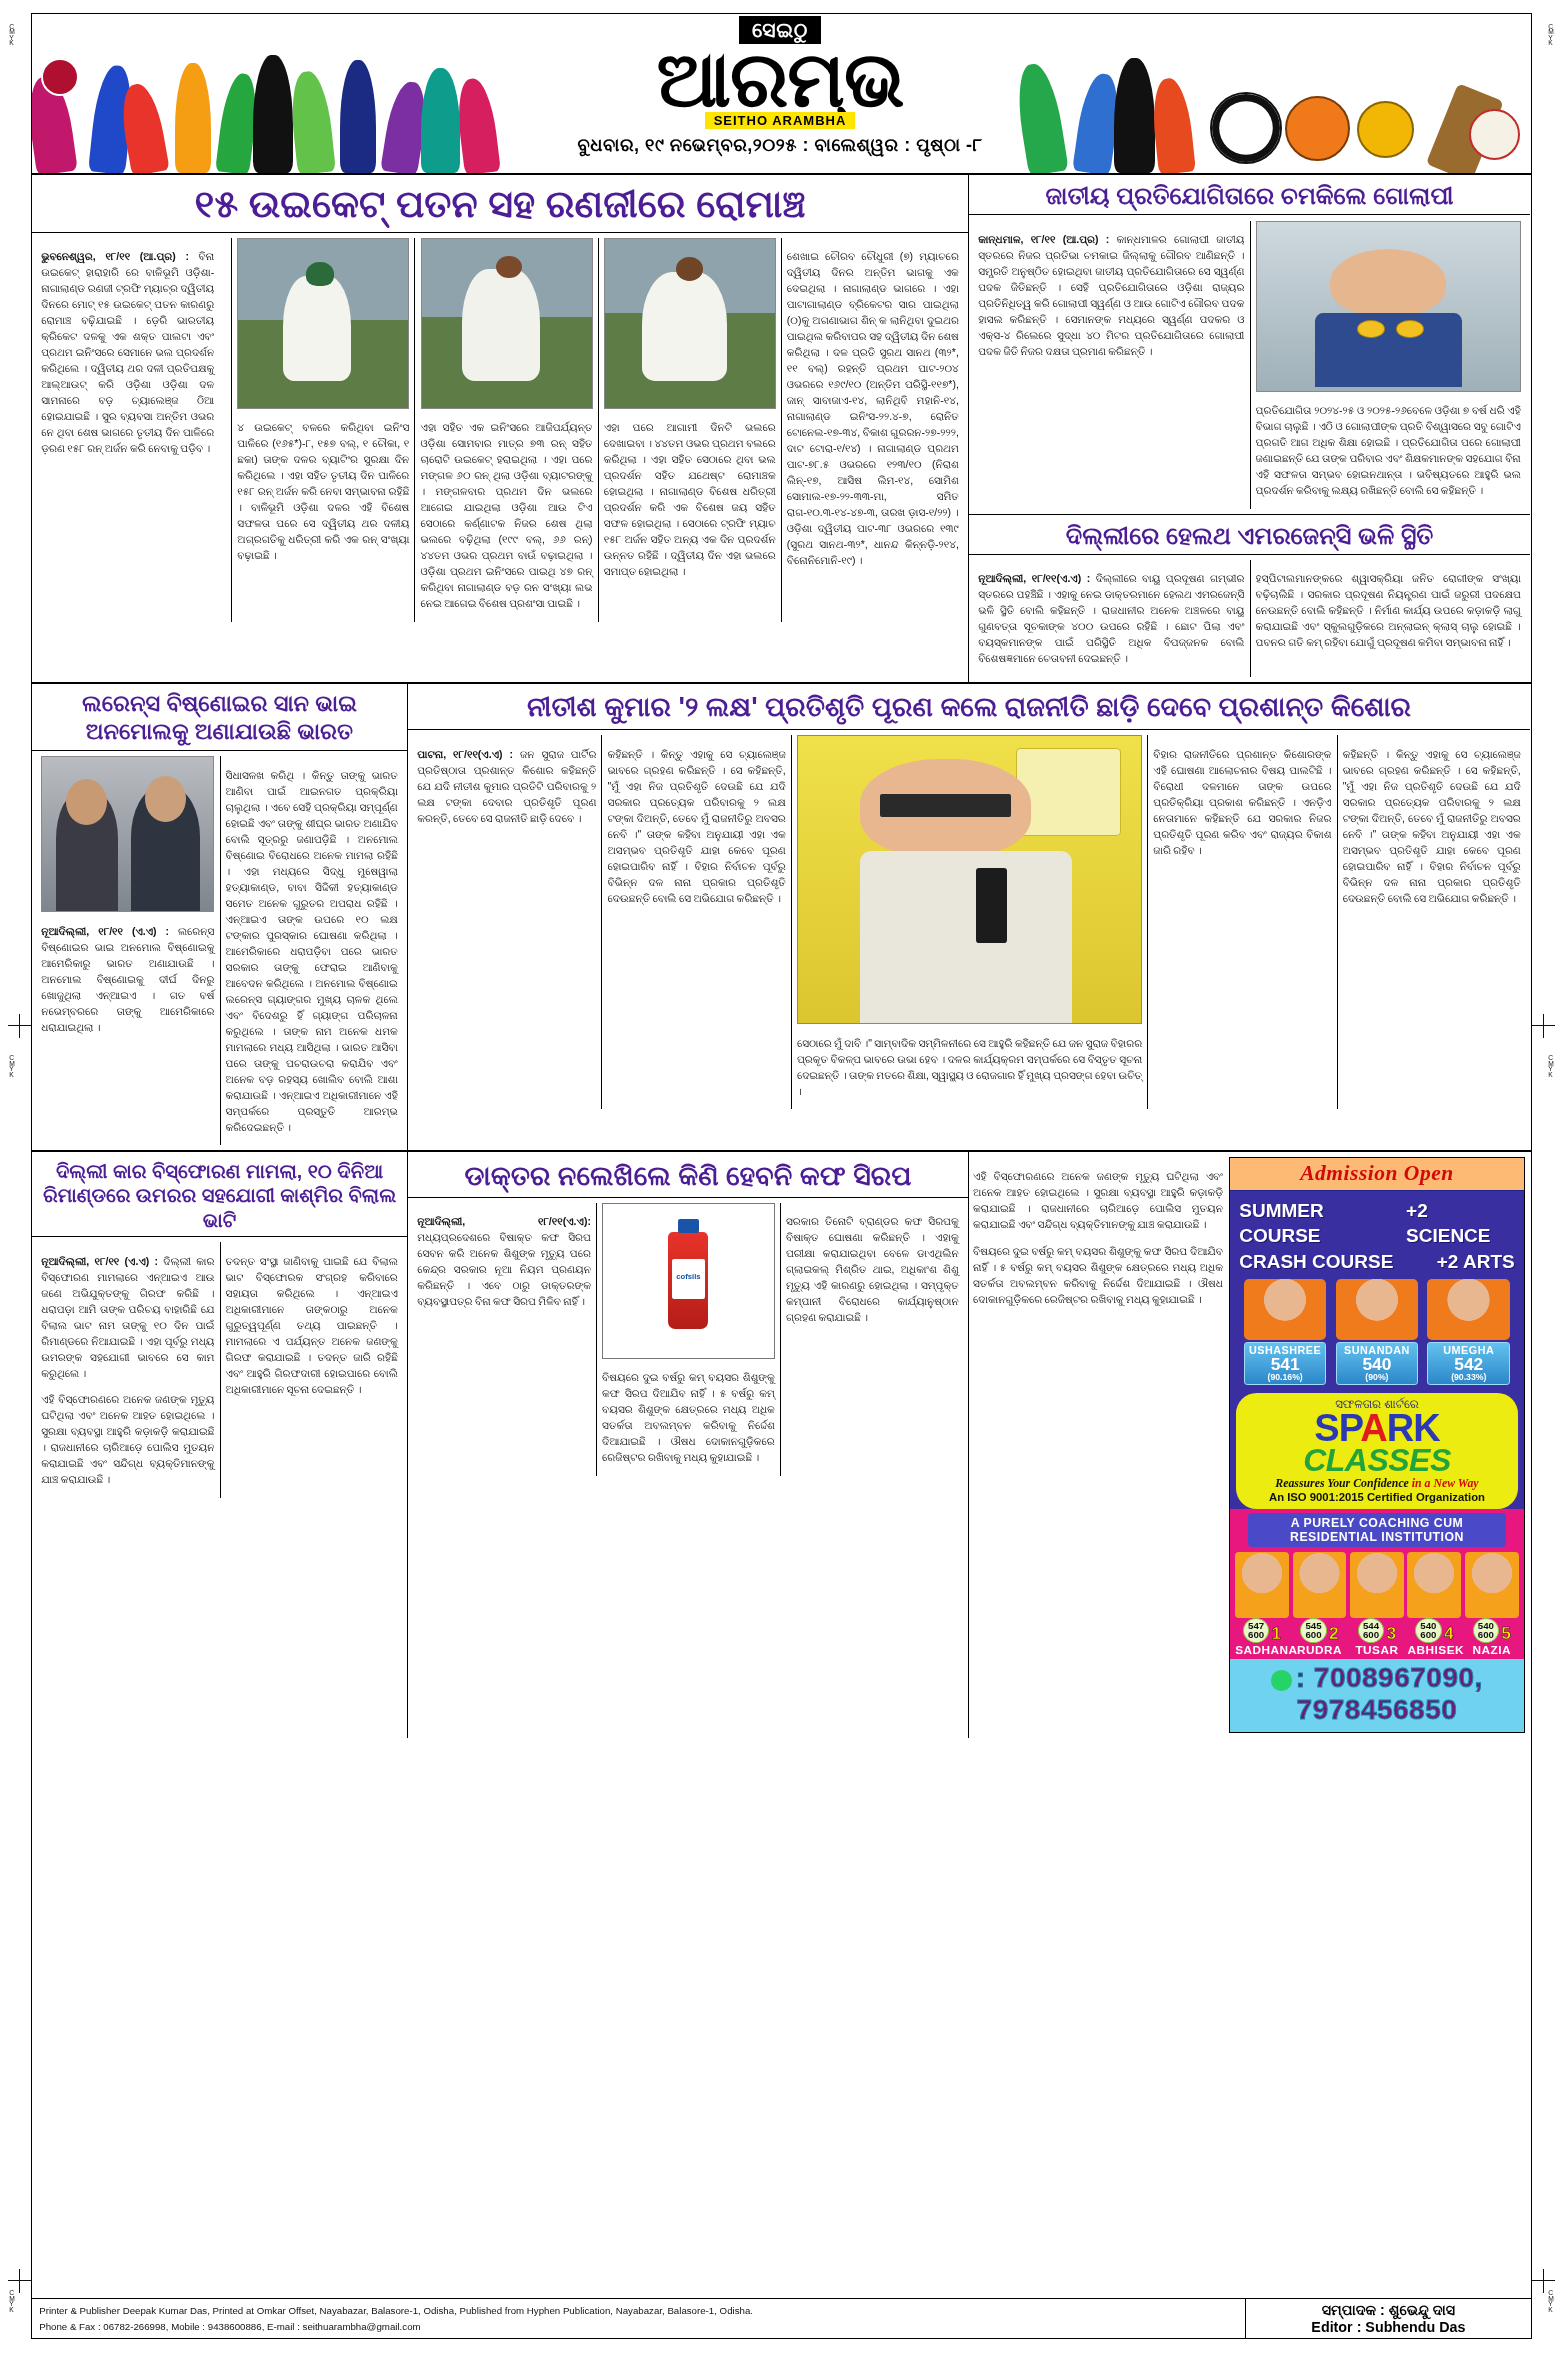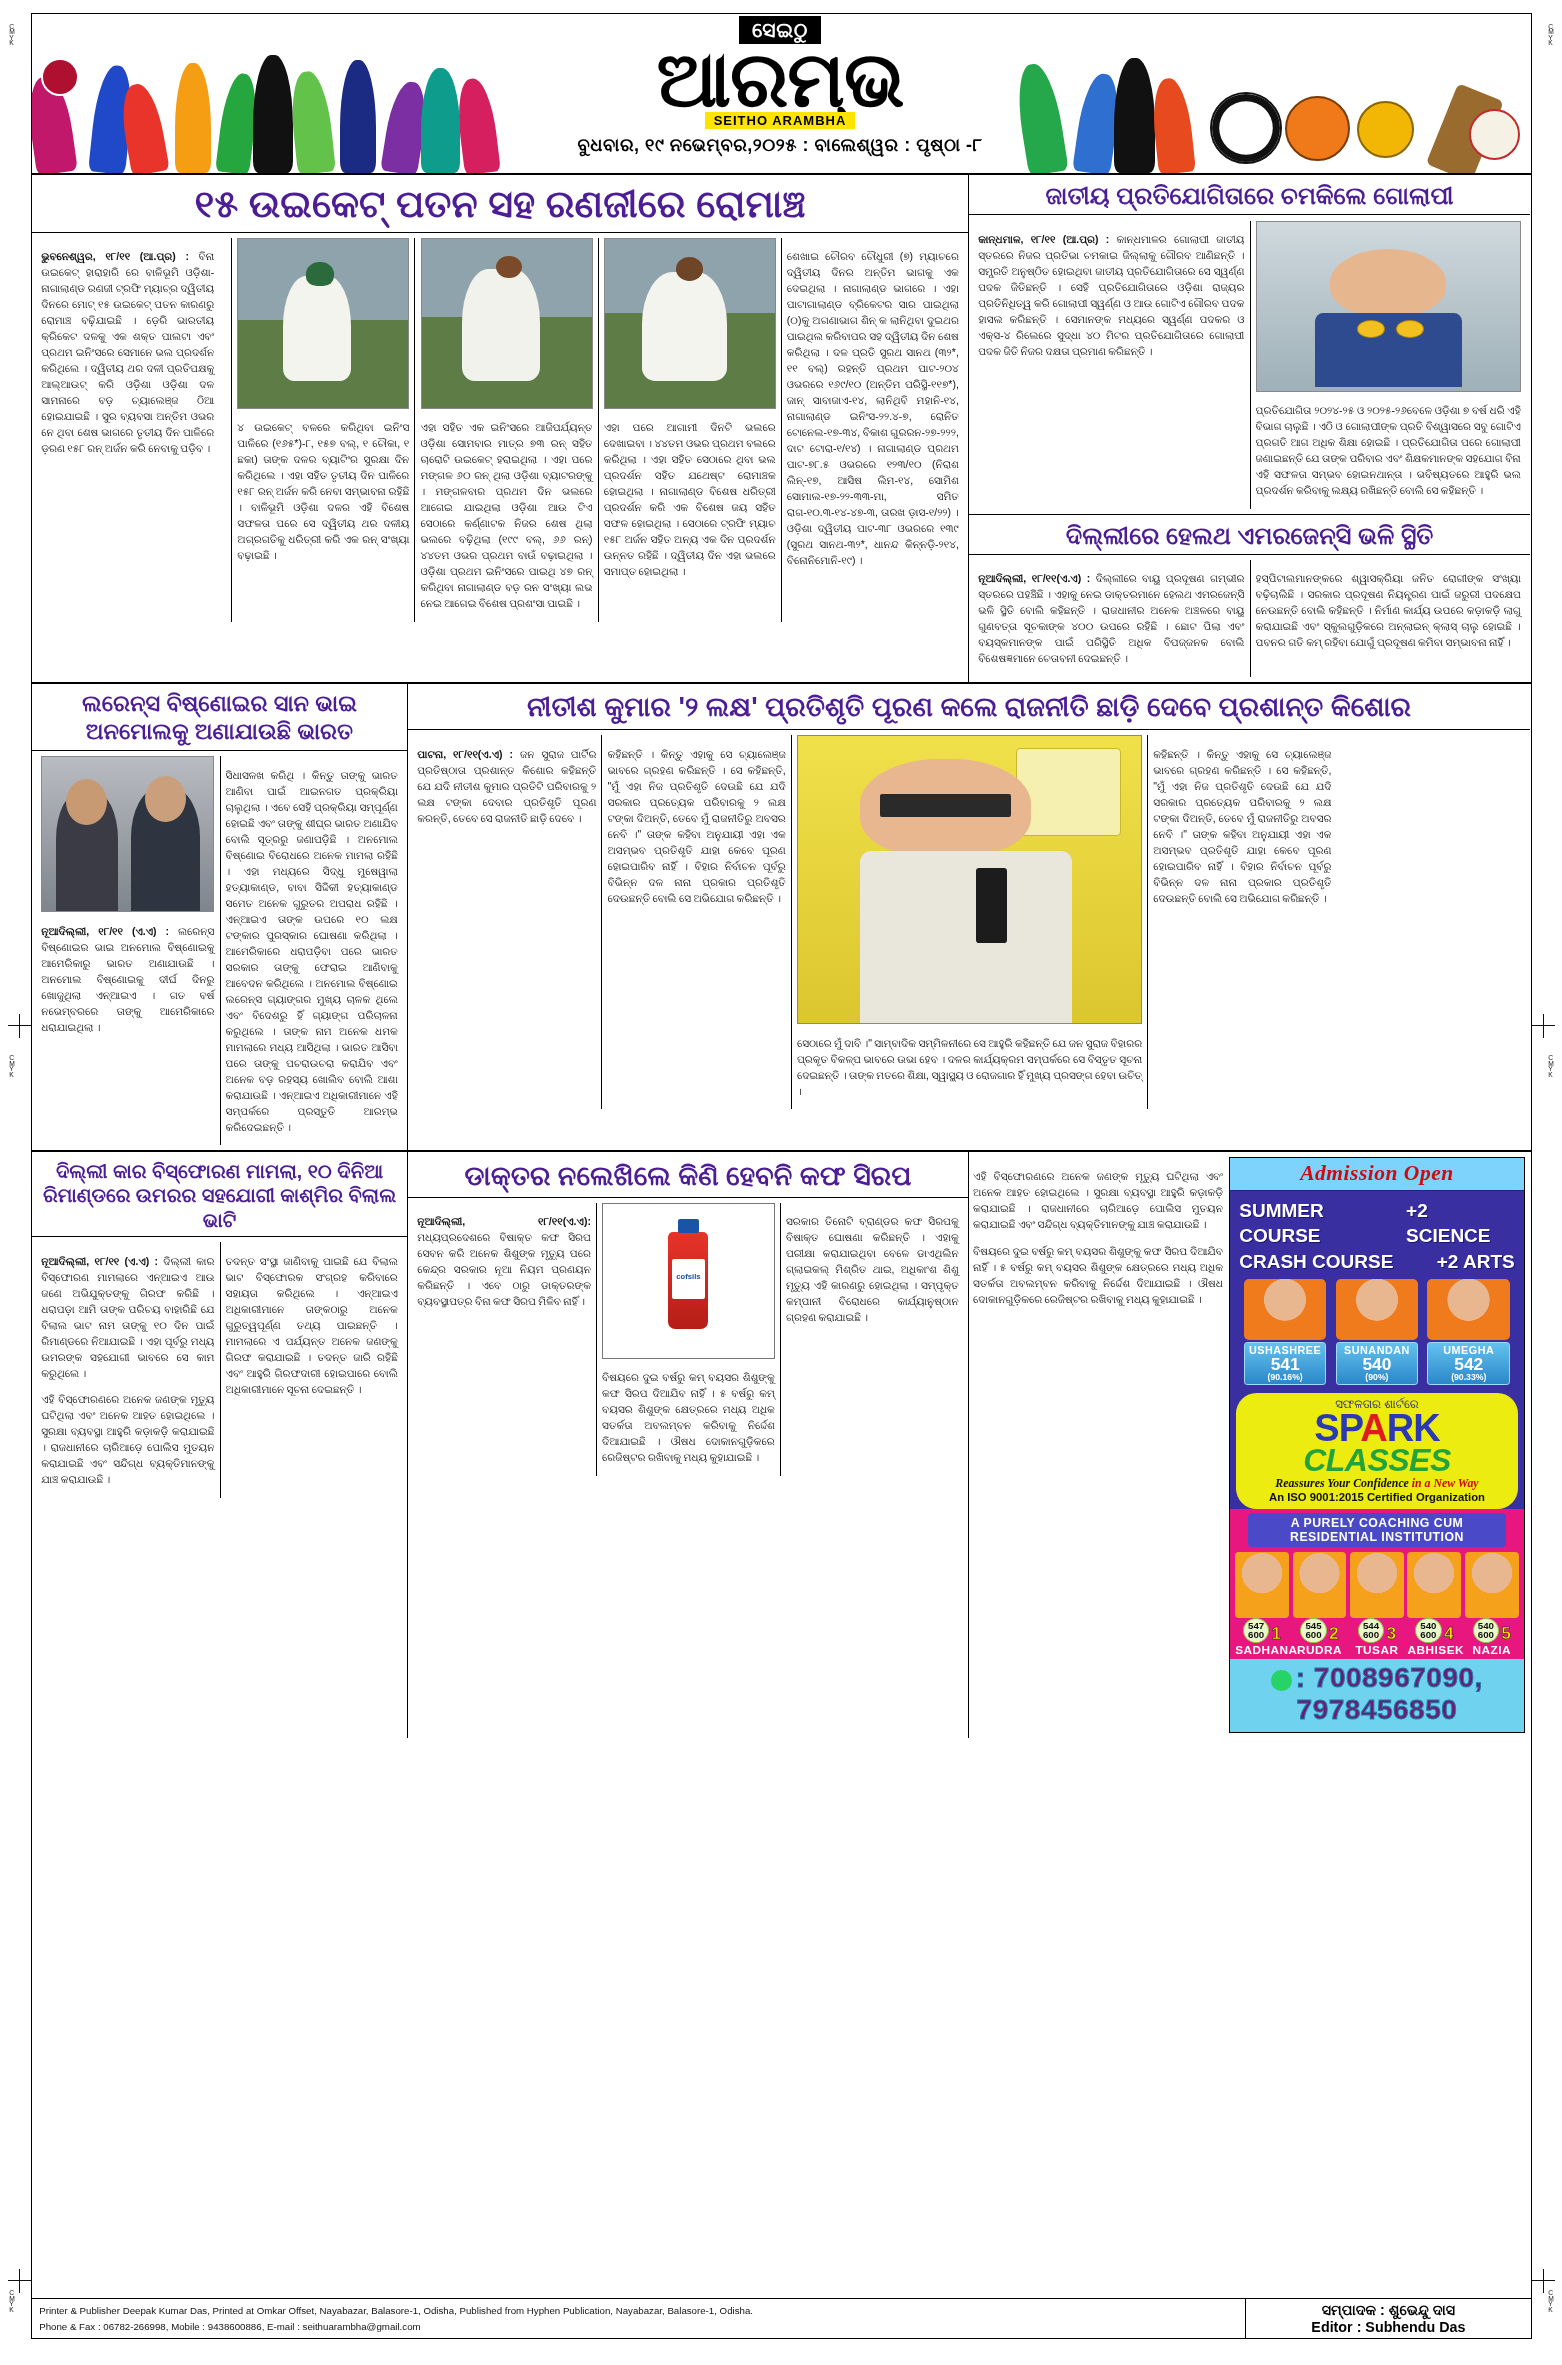--- a/index.html
+++ b/index.html
@@ -37,21 +37,21 @@
   .band{display:flex;}
   .vline{border-left:1px solid #000;}
 
   
   .cols{display:flex;}
   .col{padding:0 5.1px;box-sizing:border-box;}
   .col + .col{border-left:1px solid #000;}
 
   
   .ad{border:1.5px solid #000;box-sizing:border-box;overflow:hidden;background:#3a2fa0;}
-  .ad-top{background:#7dd3fc;text-align:center;padding:3.1px 0 4.1px;border-bottom:1.5px solid #22208c;}
+  .ad-top{background:#fdba74;text-align:center;padding:3.1px 0 4.1px;border-bottom:1.5px solid #22208c;}
   .ad-open{font-family:"Liberation Serif",serif;font-style:italic;font-weight:bold;color:#cf0a0a;font-size:21.5px;letter-spacing:0.5px;}
   .ad-mid{background:#3a2fa0;padding:7.2px 9.2px 3.1px;}
   .ad-courses{display:flex;justify-content:space-between;color:#fff;font-weight:bold;font-size:19px;line-height:25.6px;text-shadow:1px 1px 0 #1b1570;}
   .ad-students{display:flex;justify-content:space-around;align-items:flex-end;margin-top:4.1px;}
   .stud{width:30%;text-align:center;}
   .stud .face{height:61px;background:radial-gradient(circle at 50% 34%, #e8b78f 0 36%, #f07b1c 37% 100%);border-radius:5.1px;}
   .stud .plate{background:linear-gradient(#63c2ef,#2b87c9);border:1px solid #9fdcf7;border-radius:3.1px;color:#fff;font-weight:bold;margin-top:2px;padding:1px 0 2px;}
   .stud .nm{font-size:10.8px;letter-spacing:0.5px;}
   .stud .sc{font-size:17.4px;line-height:17.4px;}
   .ad-spark{background:#ecec10;border-radius:20.5px;margin:5.1px 6.1px 0;padding:4.1px 5.1px 6.1px;text-align:center;position:relative;}
@@ -255,20 +255,23 @@
               <div style="position:absolute;inset:0;background:linear-gradient(#f0e04a,#dcc62f);"></div>
               <div style="position:absolute;right:6%;top:4%;width:30%;height:30%;background:#f6f0b0;border-radius:4.1px;border:1px solid #cbb528;"></div>
               <div style="position:absolute;left:18%;top:8%;width:50%;height:34%;background:#e8b78f;border-radius:46% 46% 40% 40%;"></div>
               <div style="position:absolute;left:18%;top:40%;width:62%;height:60%;background:#e9e6dc;border-radius:11.3px 11.3px 0 0;"></div>
               <div style="position:absolute;left:24%;top:20%;width:38%;height:8%;background:#2a2a2a;border-radius:2px;"></div>
               <div style="position:absolute;left:52%;top:46%;width:9%;height:26%;background:#1c1c1c;border-radius:3.1px;"></div>
             </div>
             <p class="body-col od">ସେଠାରେ ମୁଁ ଦାବି ।" ସାମ୍ବାଦିକ ସମ୍ମିଳନୀରେ ସେ ଆହୁରି କହିଛନ୍ତି ଯେ ଜନ ସୁରାଜ ବିହାରର ପ୍ରକୃତ ବିକଳ୍ପ ଭାବରେ ଉଭା ହେବ । ଦଳର କାର୍ଯ୍ୟକ୍ରମ ସମ୍ପର୍କରେ ସେ ବିସ୍ତୃତ ସୂଚନା ଦେଇଛନ୍ତି । ତାଙ୍କ ମତରେ ଶିକ୍ଷା, ସ୍ୱାସ୍ଥ୍ୟ ଓ ରୋଜଗାର ହିଁ ମୁଖ୍ୟ ପ୍ରସଙ୍ଗ ହେବା ଉଚିତ୍ ।</p>
           </div>
           <div class="col" style="width:17%;">
+            <p class="body-col od">ବିହାର ରାଜନୀତିରେ ପ୍ରଶାନ୍ତ କିଶୋରଙ୍କ ଏହି ଘୋଷଣା ଆଲୋଚନାର ବିଷୟ ପାଲଟିଛି । ବିରୋଧୀ ଦଳମାନେ ତାଙ୍କ ଉପରେ ପ୍ରତିକ୍ରିୟା ପ୍ରକାଶ କରିଛନ୍ତି । ଏନଡ଼ିଏ ନେତାମାନେ କହିଛନ୍ତି ଯେ ସରକାର ନିଜର ପ୍ରତିଶୃତି ପୂରଣ କରିବ ଏବଂ ରାଜ୍ୟର ବିକାଶ ଜାରି ରହିବ ।</p>
+          </div>
+          <div class="col" style="width:17%;">
             <p class="body-col od">କହିଛନ୍ତି । କିନ୍ତୁ ଏହାକୁ ସେ ଚ୍ୟାଲେଞ୍ଜ ଭାବରେ ଗ୍ରହଣ କରିଛନ୍ତି । ସେ କହିଛନ୍ତି, "ମୁଁ ଏହା ନିଜ ପ୍ରତିଶୃତି ଦେଉଛି ଯେ ଯଦି ସରକାର ପ୍ରତ୍ୟେକ ପରିବାରକୁ ୨ ଲକ୍ଷ ଟଙ୍କା ଦିଅନ୍ତି, ତେବେ ମୁଁ ରାଜନୀତିରୁ ଅବସର ନେବି ।" ତାଙ୍କ କହିବା ଅନୁଯାୟୀ ଏହା ଏକ ଅସମ୍ଭବ ପ୍ରତିଶୃତି ଯାହା କେବେ ପୂରଣ ହୋଇପାରିବ ନାହିଁ । ବିହାର ନିର୍ବାଚନ ପୂର୍ବରୁ ବିଭିନ୍ନ ଦଳ ନାନା ପ୍ରକାର ପ୍ରତିଶୃତି ଦେଉଛନ୍ତି ବୋଲି ସେ ଅଭିଯୋଗ କରିଛନ୍ତି ।</p>
           </div>
         </div>
       </div>
     </div>
 
     <div class="band">
 
       <div style="width:375px;box-sizing:border-box;">
         <div class="hl od" style="font-size:19.5px;line-height:24.6px;padding:6.1px 3.1px 4.1px;border-bottom:1.5px solid #000;">

